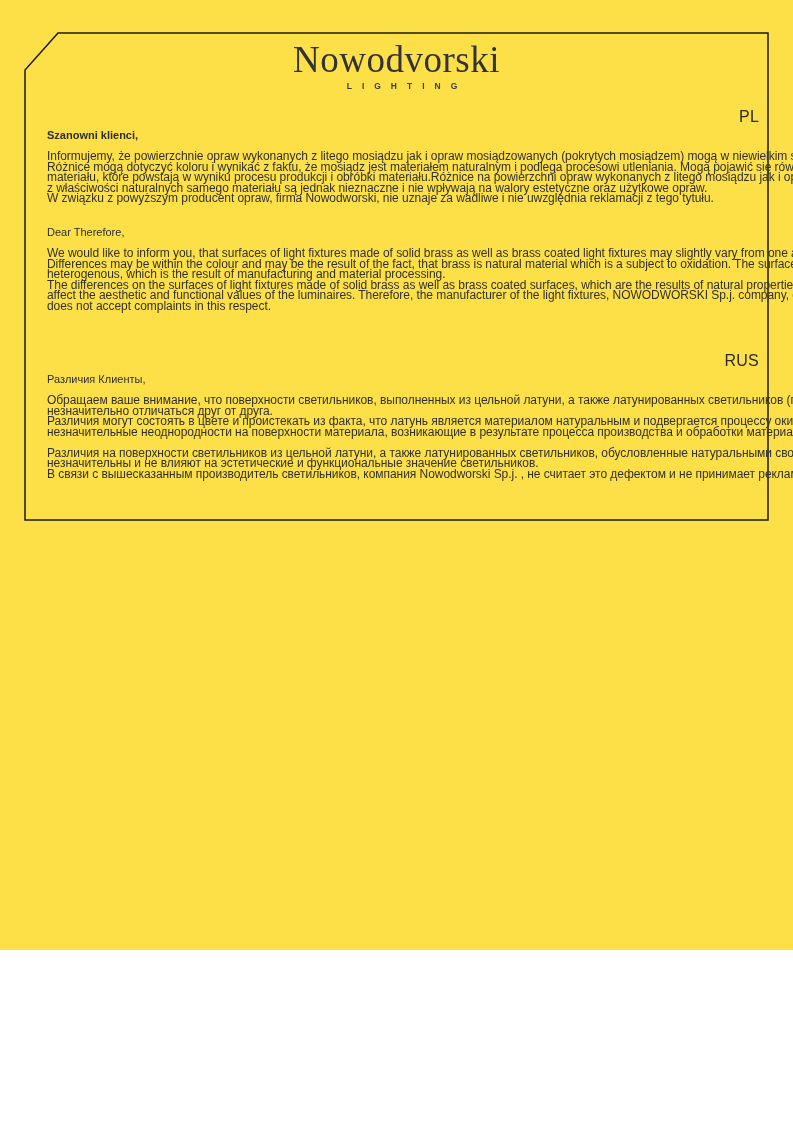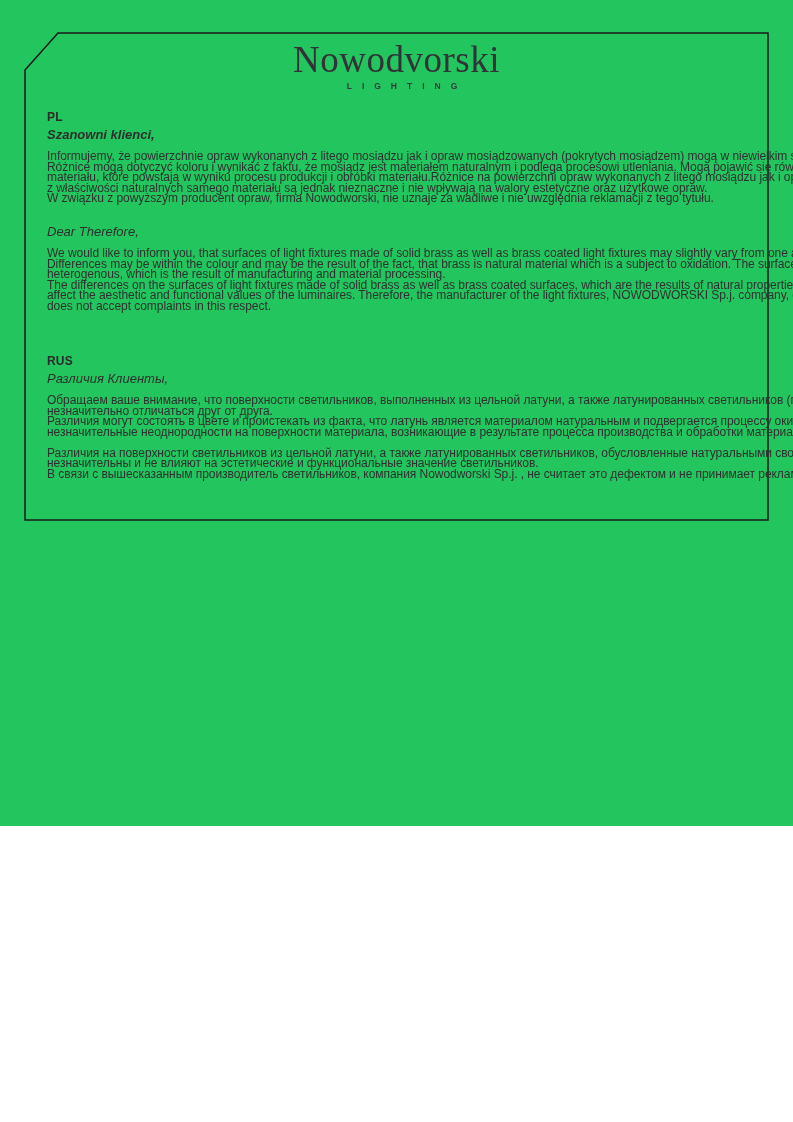--- a/index.html
+++ b/index.html
@@ -1,21 +1,21 @@
 <!DOCTYPE html>
 <html><head>
 <meta charset="utf-8">
 <style>
   * { margin: 0; padding: 0; box-sizing: border-box; }
   html, body { background: #ffffff; }
   .page {
     position: relative;
     width: 793px;
-    height: 826px;
-    background: #22c55e;
+    height: 950px;
+    background: #fde047;
     overflow: hidden;
     font-family: "Liberation Sans", sans-serif;
     color: #2e2e2e;
   }
   .frame {
     position: absolute;
     left: 0;
     top: 0;
     pointer-events: none;
   }
@@ -45,32 +45,32 @@
   }
   .sec {
     position: absolute;
     left: 47px;
     width: 712px;
   }
   .sec-pl  { top: 107px; }
   .sec-eng { top: 227px; }
   .sec-rus { top: 351px; }
   .sec h2 {
-    font-size: 12px;
+    font-size: 16px;
     line-height: 20px;
-    font-weight: 700;
+    font-weight: 400;
     letter-spacing: 0.2px;
     color: #2b2b2b;
     margin-bottom: 3px;
+    text-align: right;
   }
   .salutation {
-    font-size: 13px;
+    font-size: 11px;
     line-height: 10.5px;
     color: #2e2e2e;
-    font-style: italic;
   }
   .salutation.bold { font-weight: 700; }
   .body {
     margin-top: 10.5px;
     font-size: 12px;
     line-height: 10.5px;
     letter-spacing: -0.05px;
     color: #303030;
     white-space: pre;
   }

